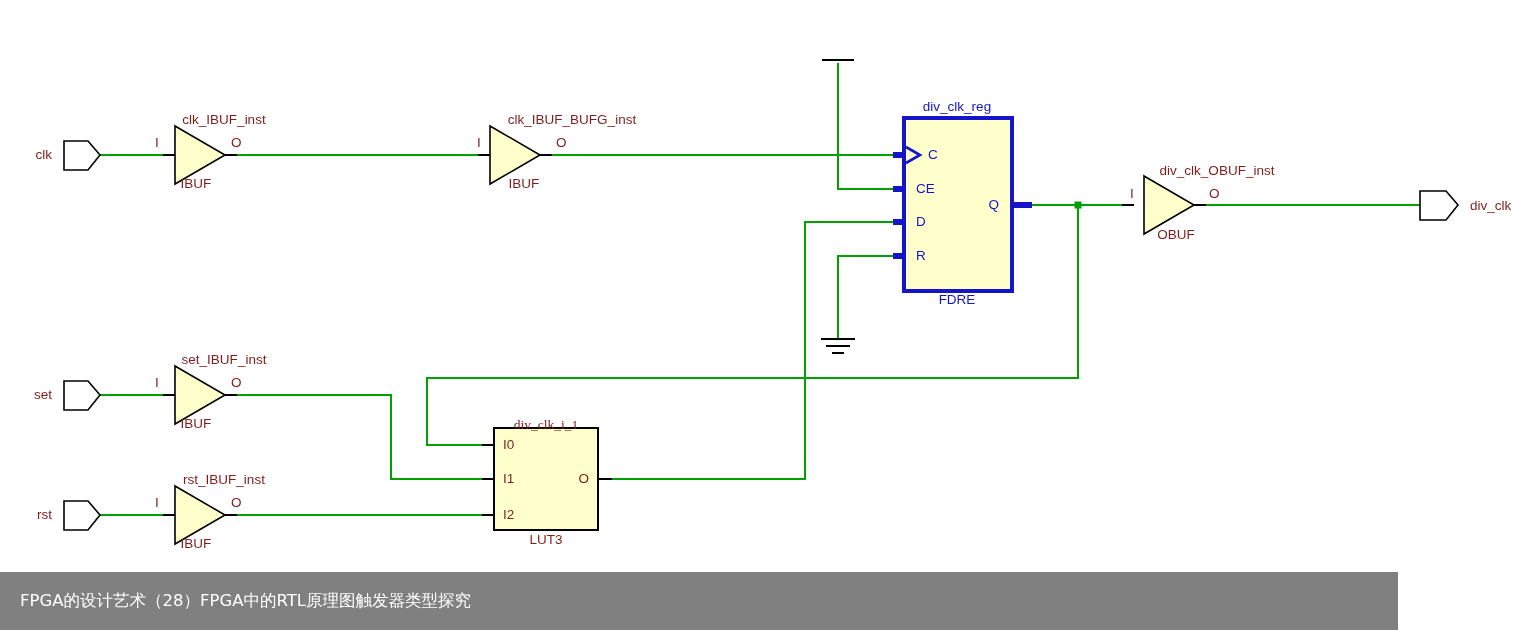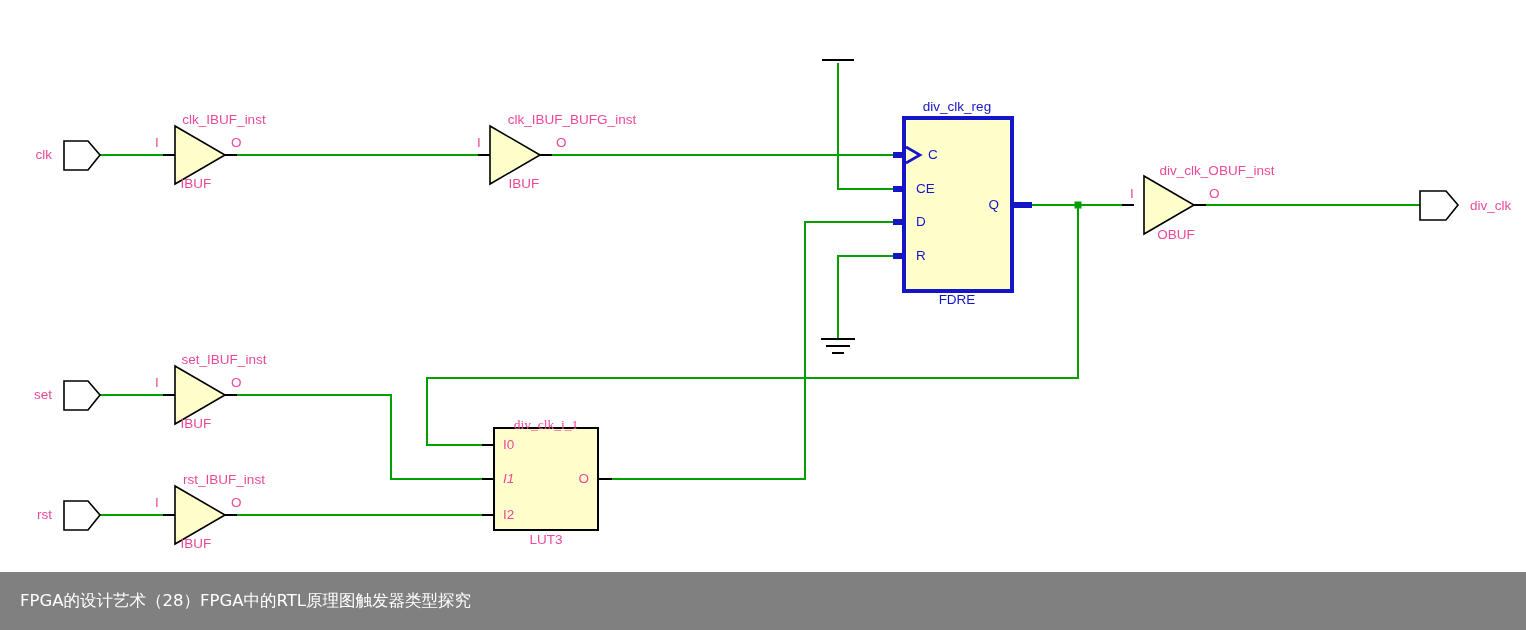--- a/index.html
+++ b/index.html
@@ -1,25 +1,25 @@
 <!DOCTYPE html>
 <html><head>
 <meta charset="utf-8">
 <title>RTL Schematic</title>
 <style>
   html,body{margin:0;padding:0;background:#ffffff;}
   body{font-family:"Liberation Sans","DejaVu Sans",sans-serif;}
   #stage{position:relative;width:1526px;height:630px;background:#ffffff;overflow:hidden;}
   #canvas{position:absolute;left:0;top:0;width:1526px;height:630px;}
-  .lbl{position:absolute;white-space:nowrap;font-size:13.5px;color:#ec4899;line-height:1;}
+  .lbl{position:absolute;white-space:nowrap;font-size:13.5px;color:#7f1d1d;line-height:1;}
   .lbl.blue{color:#1414c8;}
   .lbl.c{transform:translateX(-50%);}
   .lbl.m{transform:translateY(-50%);}
   .lbl.rm{transform:translate(-100%,-50%);}
-  #caption-bar{position:absolute;left:0;top:572px;width:1526px;height:58px;background:#808080;}
+  #caption-bar{position:absolute;left:0;top:572px;width:1398px;height:58px;background:#808080;}
   #caption-text{position:absolute;left:20px;top:50%;transform:translateY(-50%);
     color:#ffffff;font-size:16.5px;white-space:nowrap;
     font-family:"DejaVu Sans","Liberation Sans",sans-serif;}
 </style>
 </head>
 <body>
 
 <div id="stage">
 
   <svg id="canvas" viewBox="0 0 1526 630" xmlns="http://www.w3.org/2000/svg">
@@ -167,21 +167,21 @@
   <div class="lbl blue c" style="left:957px; top:293px;text-align:center;">FDRE</div>
   <div class="lbl blue m" style="left:928px; top:155px;">C</div>
   <div class="lbl blue m" style="left:916px; top:189px;">CE</div>
   <div class="lbl blue m" style="left:916px; top:222px;">D</div>
   <div class="lbl blue m" style="left:916px; top:256px;">R</div>
   <div class="lbl blue rm" style="left:999px; top:205px;">Q</div>
 
   <div class="lbl c" style="left:546px; top:418px;font-family:Liberation Serif, serif;">div_clk_i_1</div>
   <div class="lbl c" style="left:546px; top:533px;">LUT3</div>
   <div class="lbl m" style="left:503px; top:445px;">I0</div>
-  <div class="lbl m" style="left:503px; top:479px;font-style:italic;">I1</div>
+  <div class="lbl m" style="left:503px; top:479px;">I1</div>
   <div class="lbl m" style="left:503px; top:515px;">I2</div>
   <div class="lbl rm" style="left:589px; top:479px;">O</div>
 
   <div id="caption-bar">
     <div id="caption-text">FPGA的设计艺术（28）FPGA中的RTL原理图触发器类型探究</div>
   </div>
 
 </div>
 
 </body></html>

